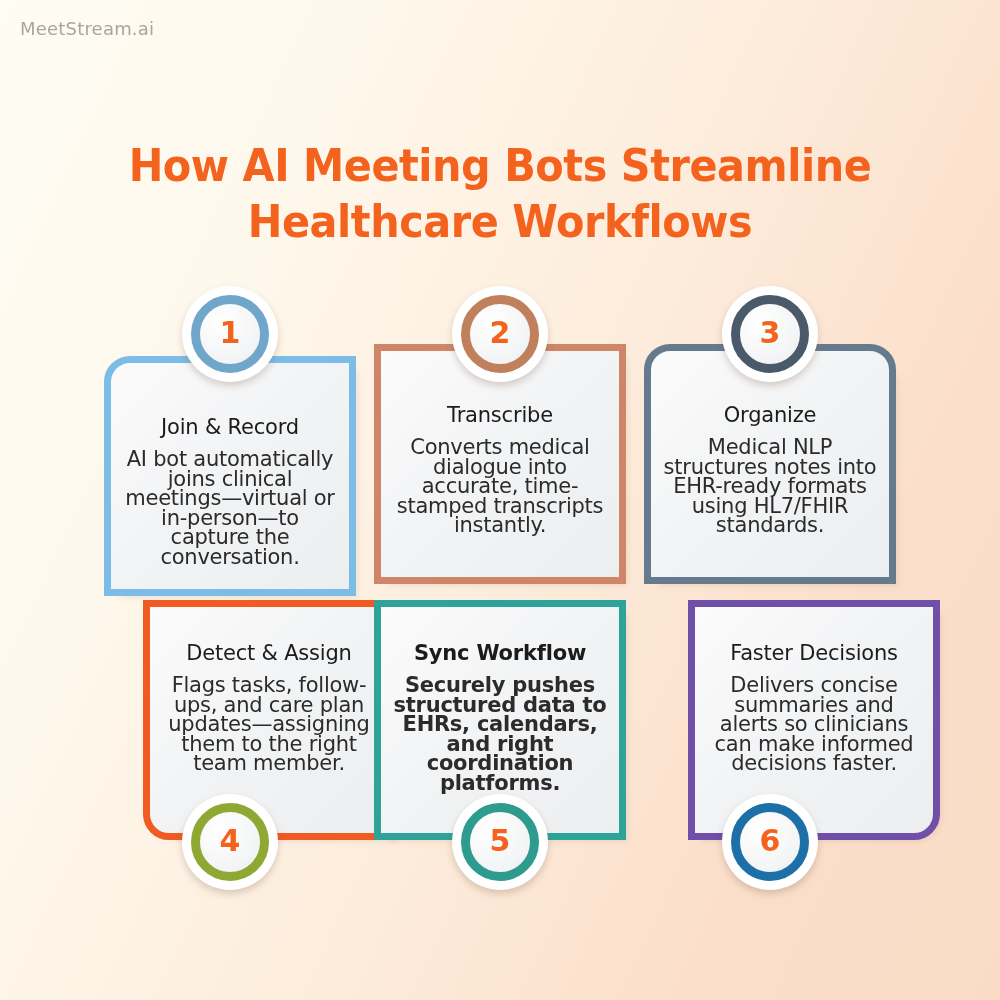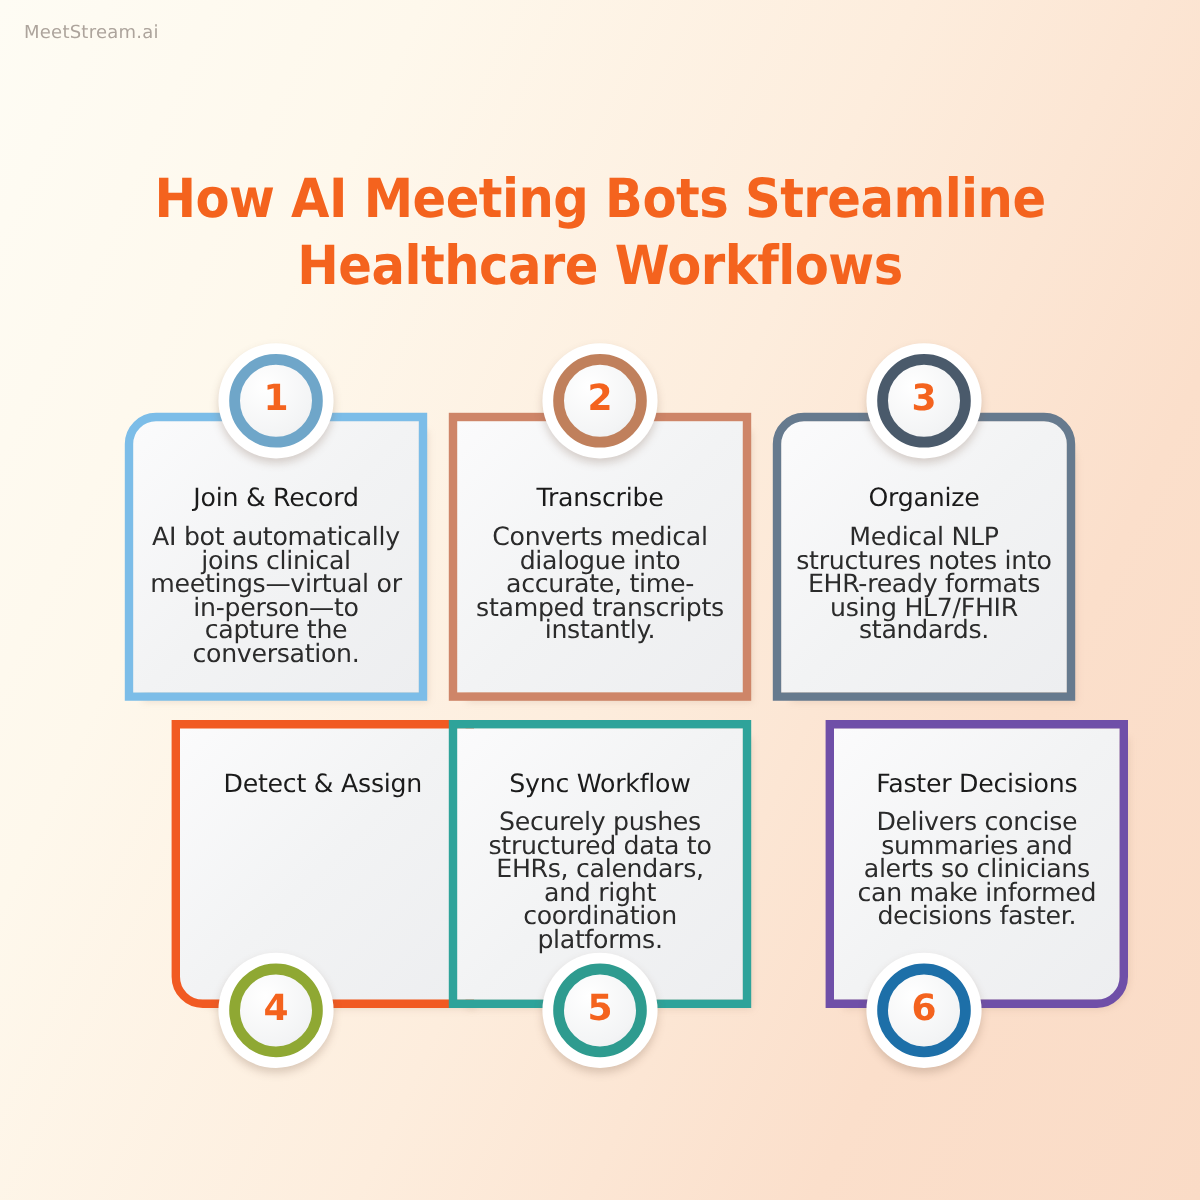--- a/index.html
+++ b/index.html
@@ -19,21 +19,21 @@
                 #FBDFCB 78%,
                 #FADBC6 100%);
     position: relative;
   }
 
   
   #brand {
     position: absolute;
     top: 18px;
     left: 20px;
-    font-size: 15px;
+    font-size: 18px;
     letter-spacing: 0.2px;
     color: #ADA49C;
     font-family: "DejaVu Sans", sans-serif;
   }
 
   
   #title {
     position: absolute;
     top: 138px;
     left: 0;
@@ -71,21 +71,21 @@
     content: "";
     position: absolute;
     left: 8px; top: 8px; right: -8px; bottom: -8px;
     background: rgba(150, 110, 85, 0.17);
     z-index: -2;
     filter: blur(3px);
     border-radius: inherit;
   }
 
   
-  .c1 { left: 0;   top: 0; }
+  .c1 { left: 0;   top: 12px; }
   .c2 { left: 270px; top: 0; }
   .c3 { left: 540px; top: 0; padding-left: 32px; }
   .c4 { left: 0;   top: 256px; }
   .c5 { left: 270px; top: 256px; }
   .c6 { left: 540px; top: 256px; }
 
   
   .c1 { border-top-left-radius: 26px; }
   .c3 { border-top-left-radius: 26px; border-top-right-radius: 26px; }
   .c4 { border-bottom-left-radius: 26px; }
@@ -185,24 +185,25 @@
   <div class="card c3 row-top" style="border-color: rgb(102, 122, 142);">
     <div class="card-body">
       <div class="card-title">Organize</div>
       <div class="card-desc">Medical NLP structures notes into EHR-ready formats using HL7/FHIR standards.</div>
     </div>
   </div>
 
   <div class="card c4 row-bottom" style="border-color: rgb(241, 90, 34); margin-left: 39px;">
     <div class="card-body">
       <div class="card-title">Detect &amp; Assign</div>
-    </div>
-  </div>
-
-  <div class="card c5 row-bottom" style="border-color: rgb(46, 163, 154);">
+      <div class="card-desc">Flags tasks, follow-ups, and care plan updates—assigning them to the right team member.</div>
+    </div>
+  </div>
+
+  <div class="card c5 row-bottom" style="border-color: rgb(46, 163, 154); font-weight: bold;">
     <div class="card-body">
       <div class="card-title">Sync Workflow</div>
       <div class="card-desc">Securely pushes structured data to EHRs, calendars, and right coordination platforms.</div>
     </div>
   </div>
 
   <div class="card c6 row-bottom" style="border-color: rgb(111, 79, 168); margin-left: 44px;">
     <div class="card-body">
       <div class="card-title">Faster Decisions</div>
       <div class="card-desc">Delivers concise summaries and alerts so clinicians can make informed decisions faster.</div>

